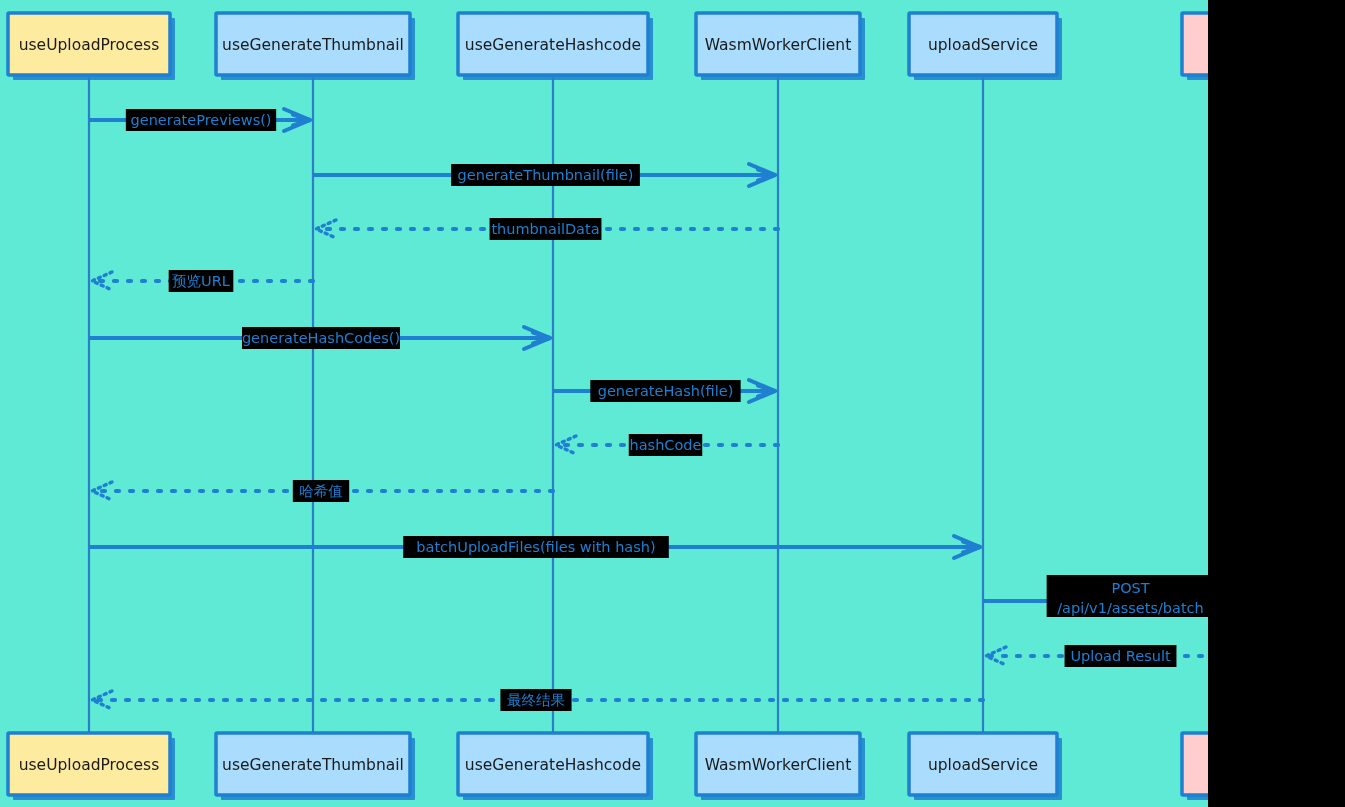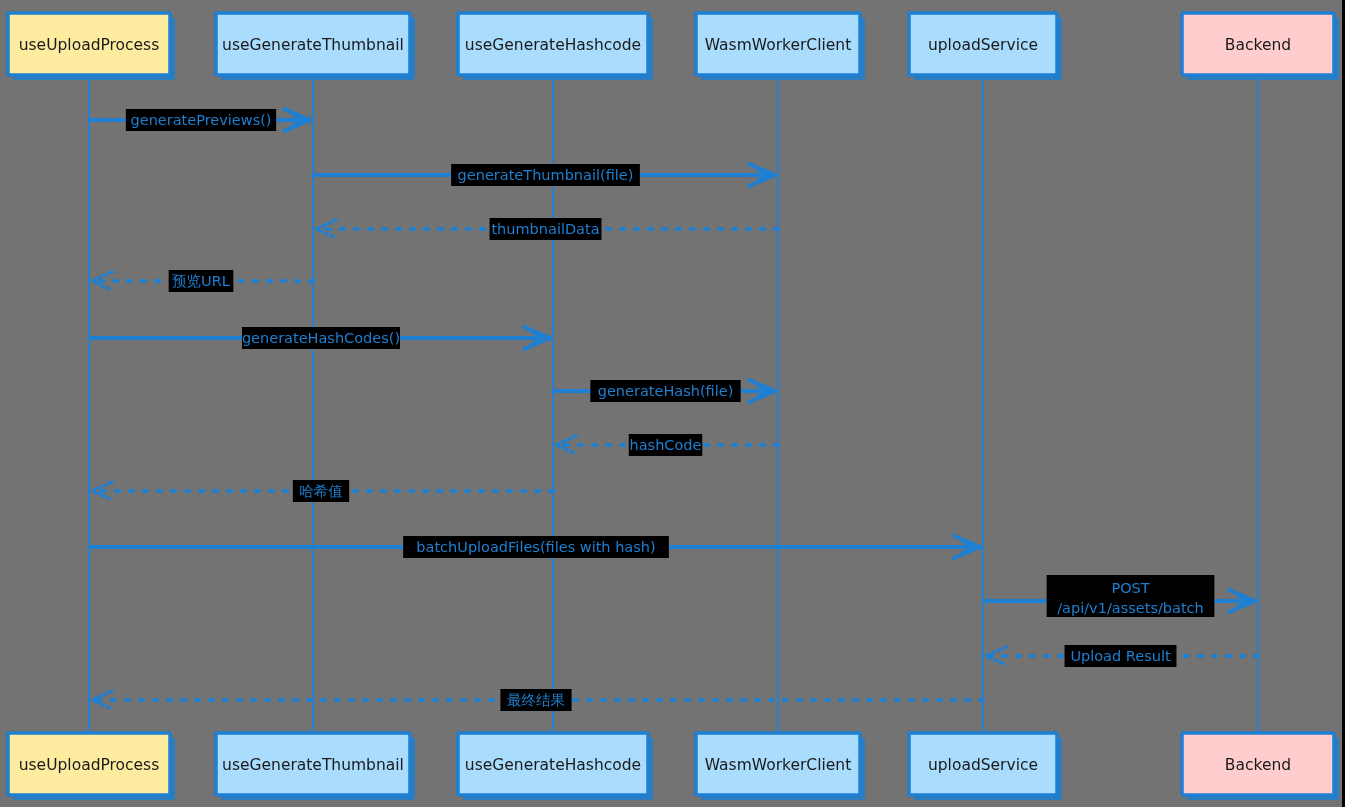--- a/index.html
+++ b/index.html
@@ -2,23 +2,23 @@
 <html><head>
 <meta charset="utf-8">
 <style>
   html, body {
     margin: 0;
     padding: 0;
     background: #000000;
   }
   #diagram-root {
     position: relative;
-    width: 1342px;
+    width: 1208px;
     height: 807px;
-    background: #737373;
+    background: #5eead4;
     overflow: hidden;
     font-family: "DejaVu Sans", sans-serif;
   }
   svg.diagram-svg {
     position: absolute;
     left: 0;
     top: 0;
     width: 1345px;
     height: 807px;
     display: block;

